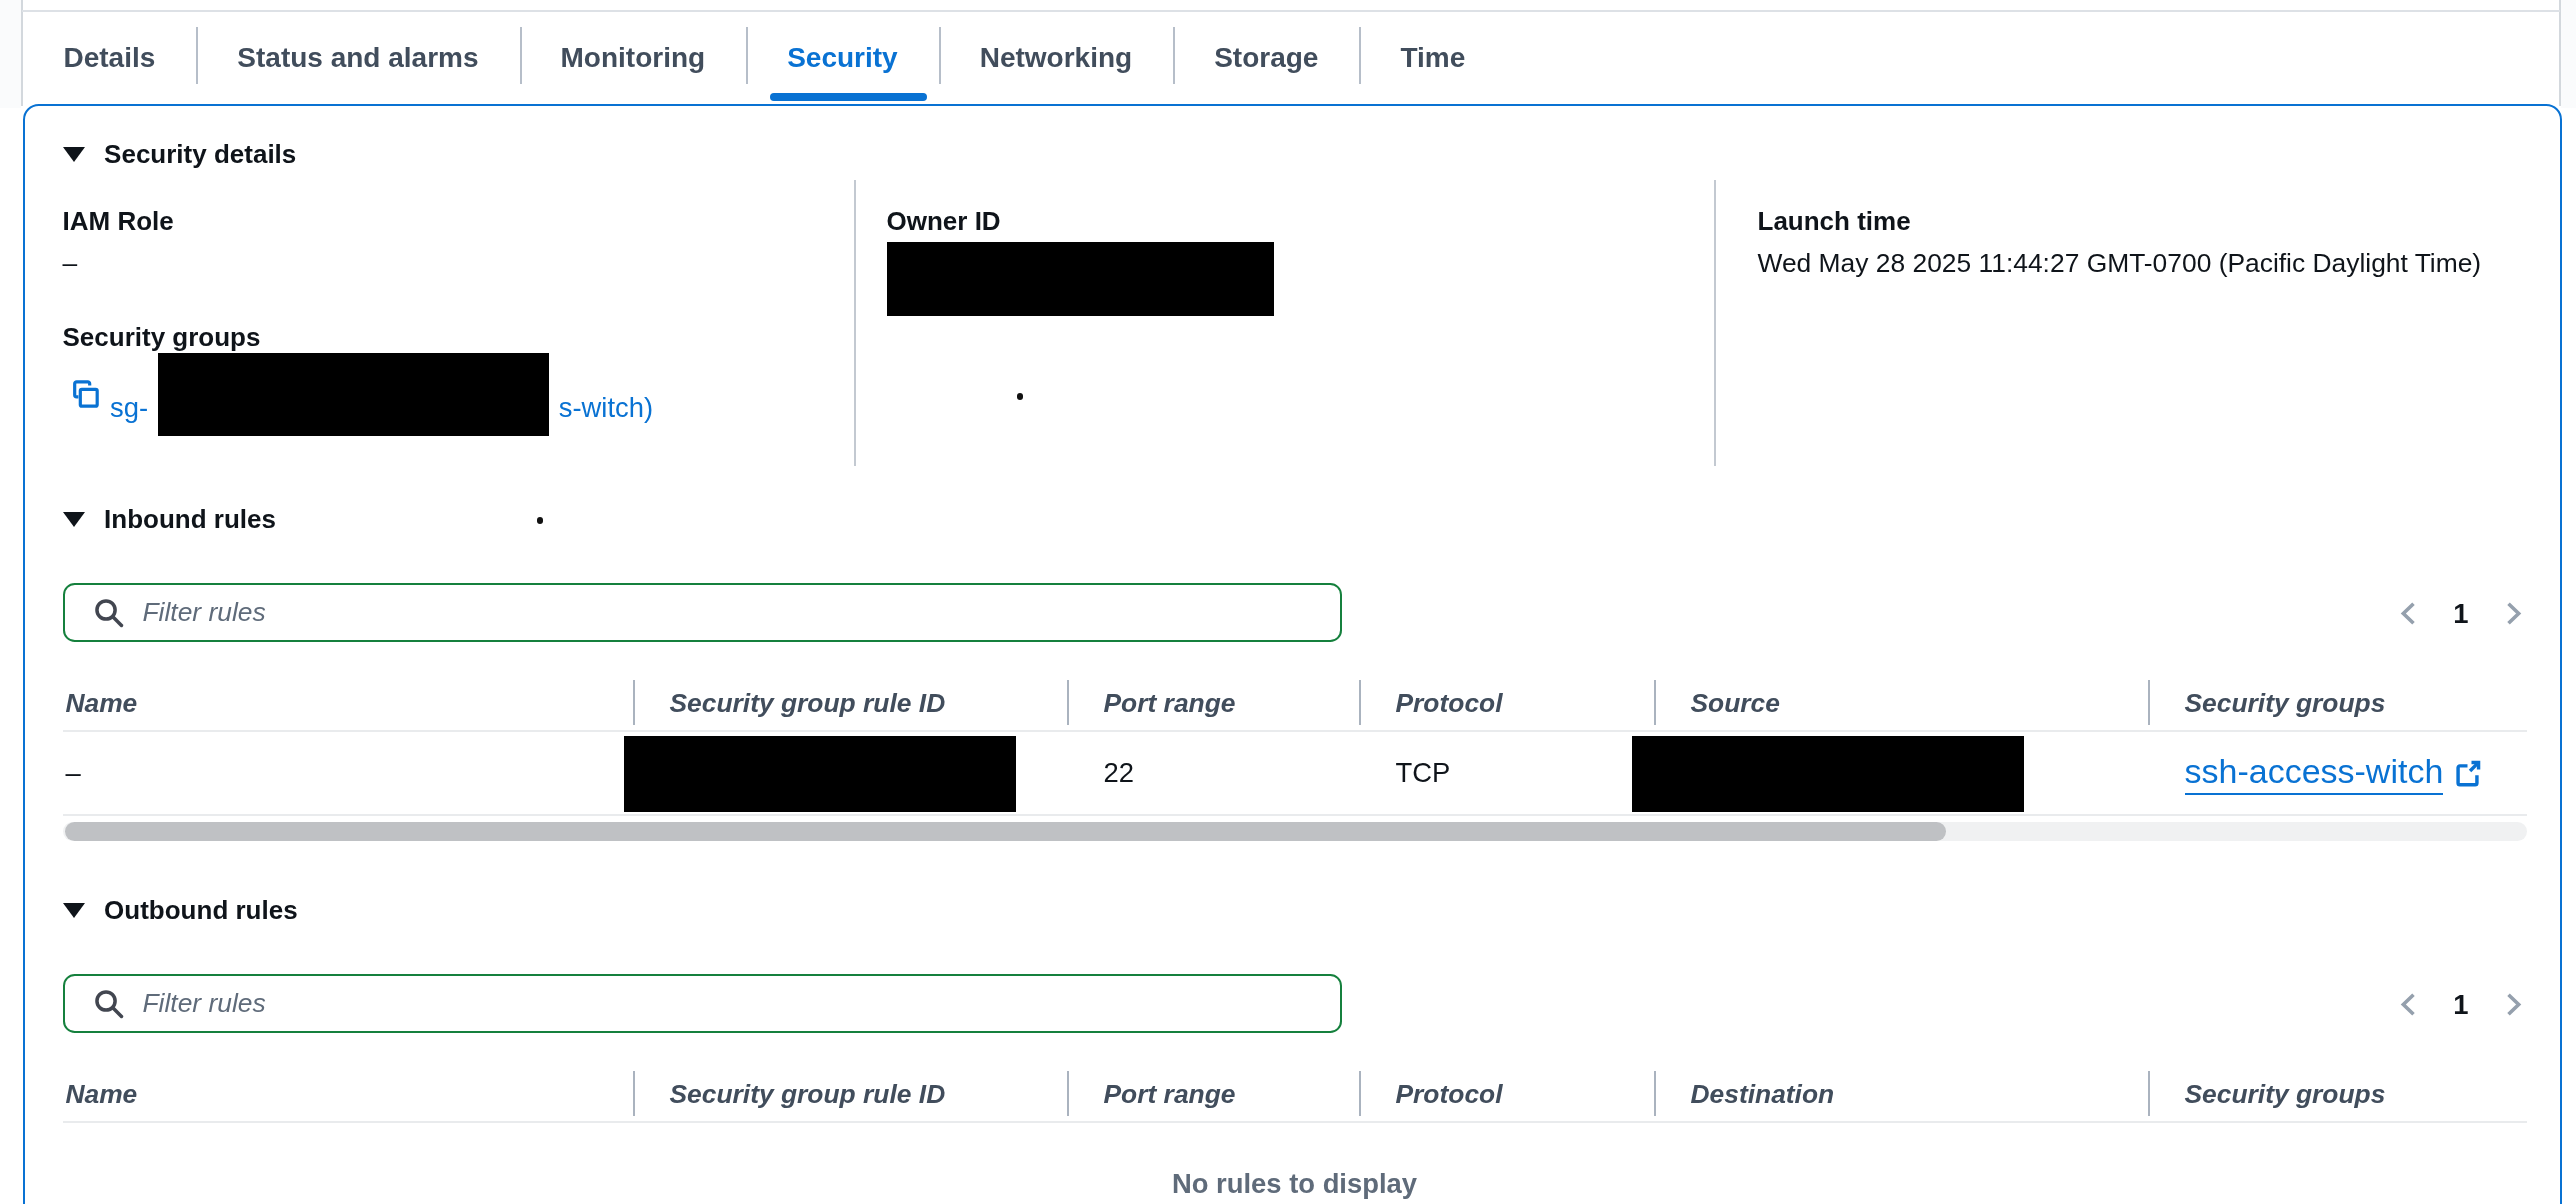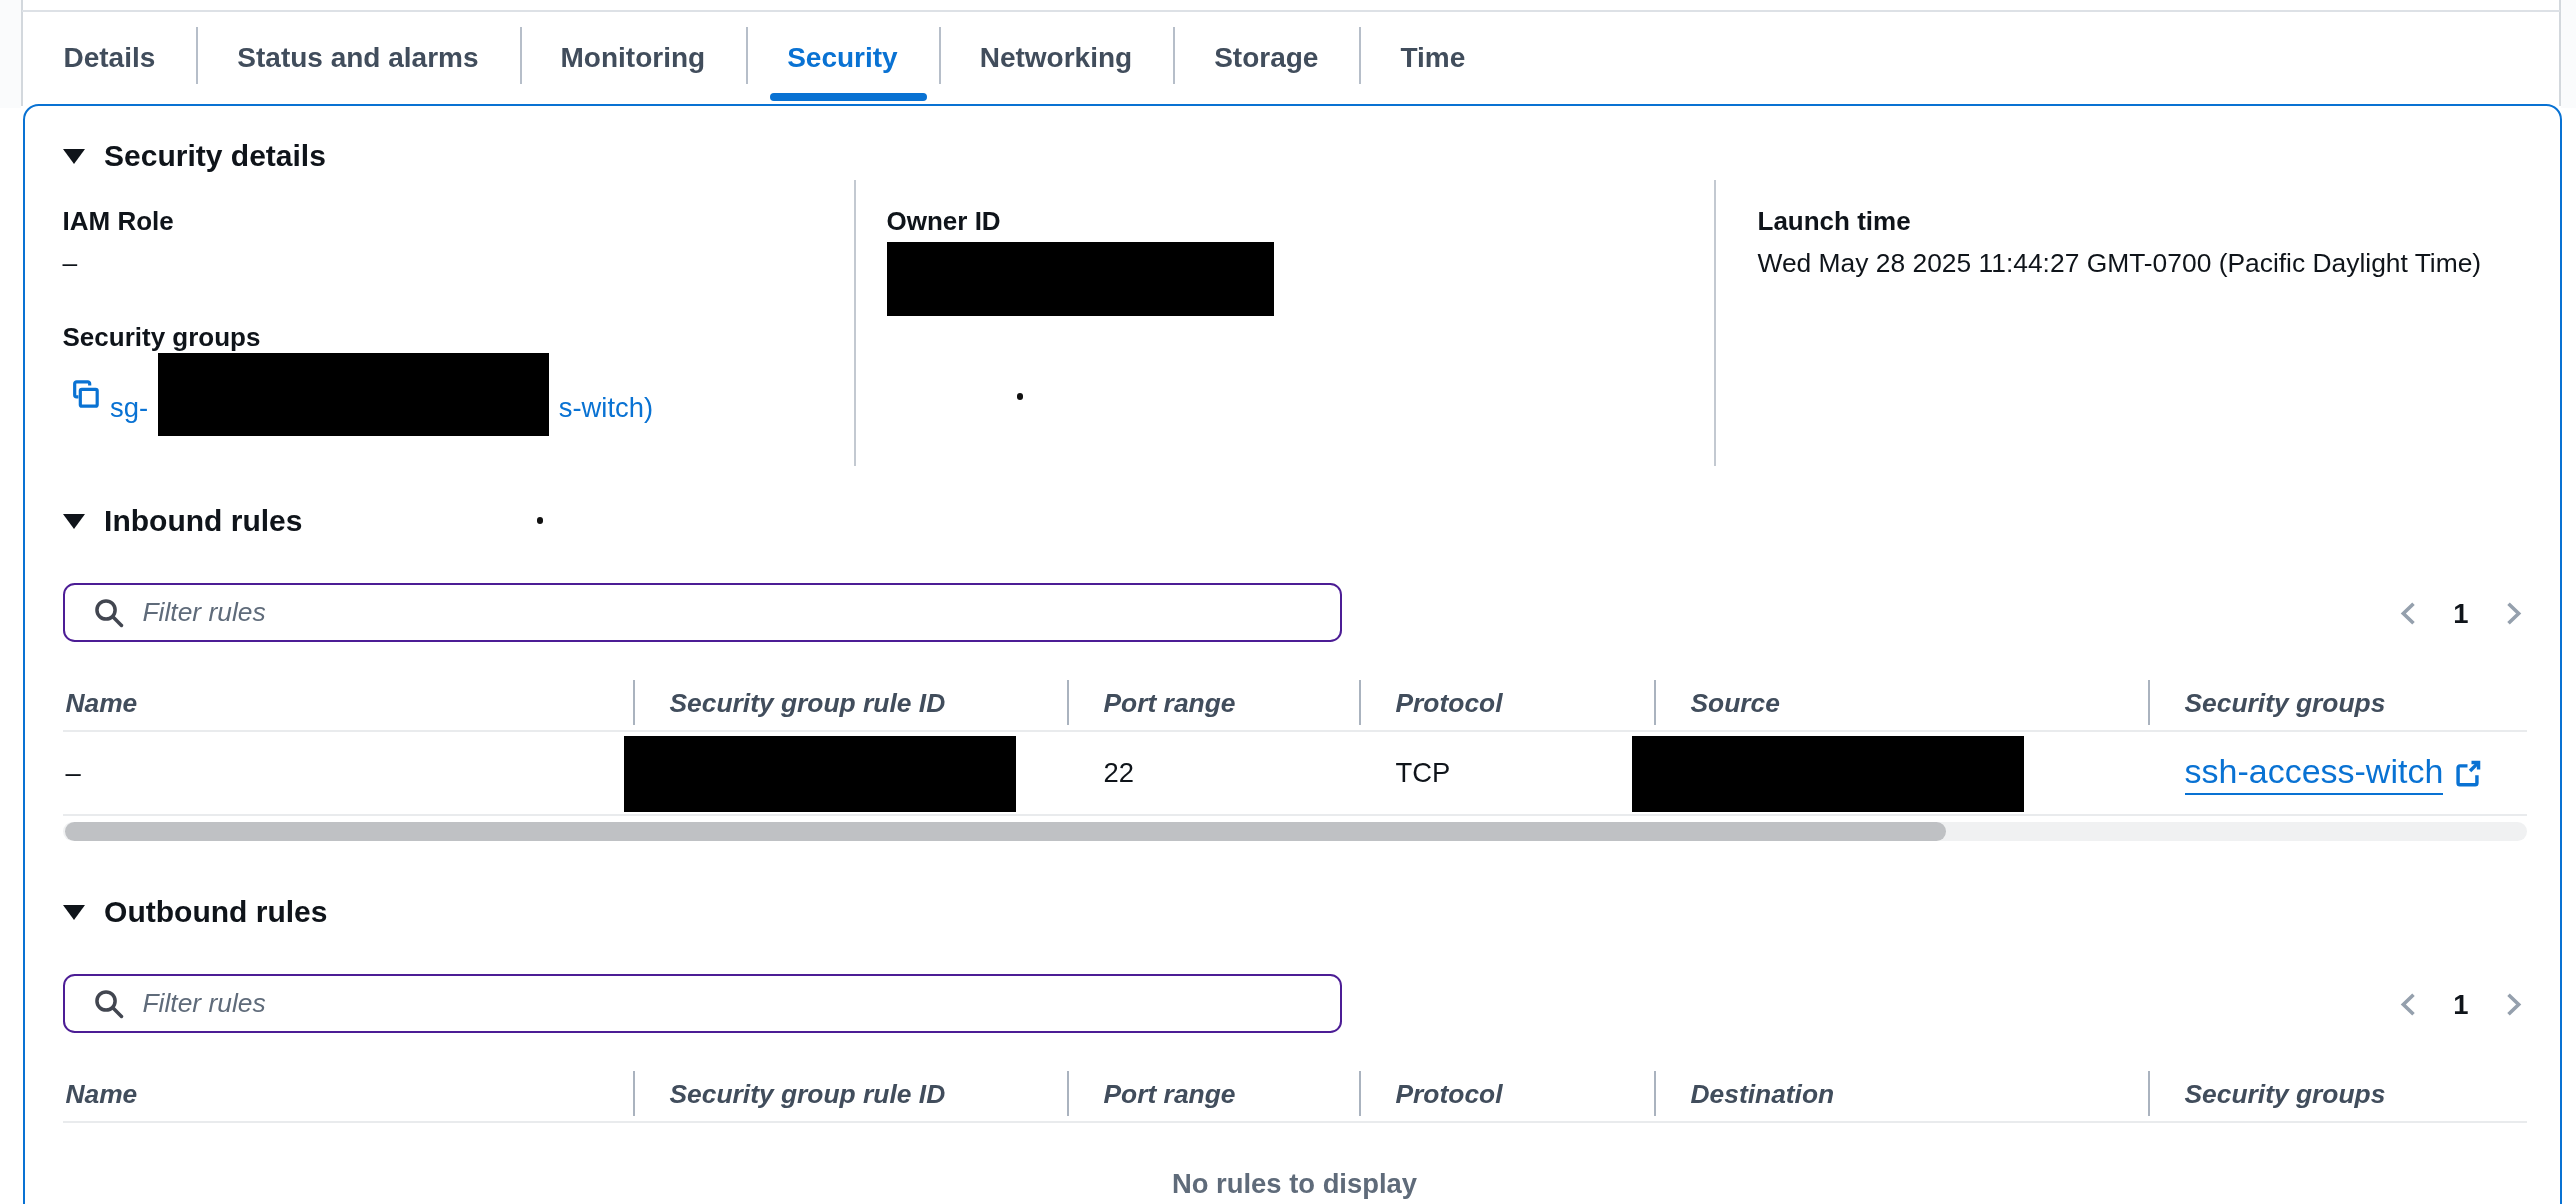--- a/index.html
+++ b/index.html
@@ -30,21 +30,21 @@
     border-radius:3.9px; background:#0972d3;
   }
 
   
   .panel {
     position:absolute; left:22.5px; top:104px; width:2539px; height:1185px;
     border:2.9px solid #0972d3; border-radius:15.7px; background:#fff;
   }
   .section-head { position:absolute; display:flex; align-items:center; gap:19.6px; cursor:pointer; }
   .caret { width:0; height:0; border-left:11.8px solid transparent; border-right:11.8px solid transparent; border-top:15.7px solid #0f141a; }
-  .section-title { font-size:30px; font-weight:700; color:#0f141a; white-space:nowrap; }
+  .section-title { font-size:26px; font-weight:700; color:#0f141a; white-space:nowrap; }
 
   
   .detail-cols {
     position:absolute; left:38px; top:74px; width:2464px; height:286px;
     display:grid; grid-template-columns:791px 860px 1fr;
   }
   .detail-col + .detail-col { border-left:2px solid #c3c9d1; }
   .detail-col.c2 { padding-left:31px; }
   .detail-col.c3 { padding-left:42px; }
   .field-label { font-size:26px; font-weight:700; color:#0f141a; line-height:29px; }
@@ -56,21 +56,21 @@
   .redact.ruleid { position:absolute; left:561px; top:3.9px; width:392px; height:76px; }
   .redact.source { position:absolute; left:1569px; top:3.9px; width:392px; height:76px; }
   .sg-row { display:flex; align-items:center; gap:9.8px; padding-left:7.8px; height:84px; }
   .blue-link { color:#0972d3; font-size:27.4px; text-decoration:none; cursor:pointer; white-space:nowrap;margin-top:28px; }
   .icon-btn { display:flex; align-items:center; cursor:pointer; background:none; border:none; }
 
   
   .filter-wrap { position:absolute; left:38px; width:1279px; height:59px; }
   .filter-wrap svg { position:absolute; left:29px; top:12.7px; pointer-events:none; }
   .filter-input {
-    width:100%; height:100%; border:2px solid #4c1d95; border-radius:11.8px;
+    width:100%; height:100%; border:2px solid #15803d; border-radius:11.8px;
     font-family:"Liberation Sans", sans-serif; font-size:26.4px; color:#be185d;
     padding:0 19.6px 0 78px; background:#fff; outline:none;
   }
   .filter-input::placeholder { color:#5f6b7a; font-style:italic; }
 
   
   .pager { position:absolute; right:33px; display:flex; align-items:center; gap:29px; height:43px; }
   .pager .page-num { font-size:27.4px; font-weight:700; color:#0f141a; cursor:pointer; }
   .pager .chev { display:flex; align-items:center; cursor:pointer; background:none; border:none; }
 

